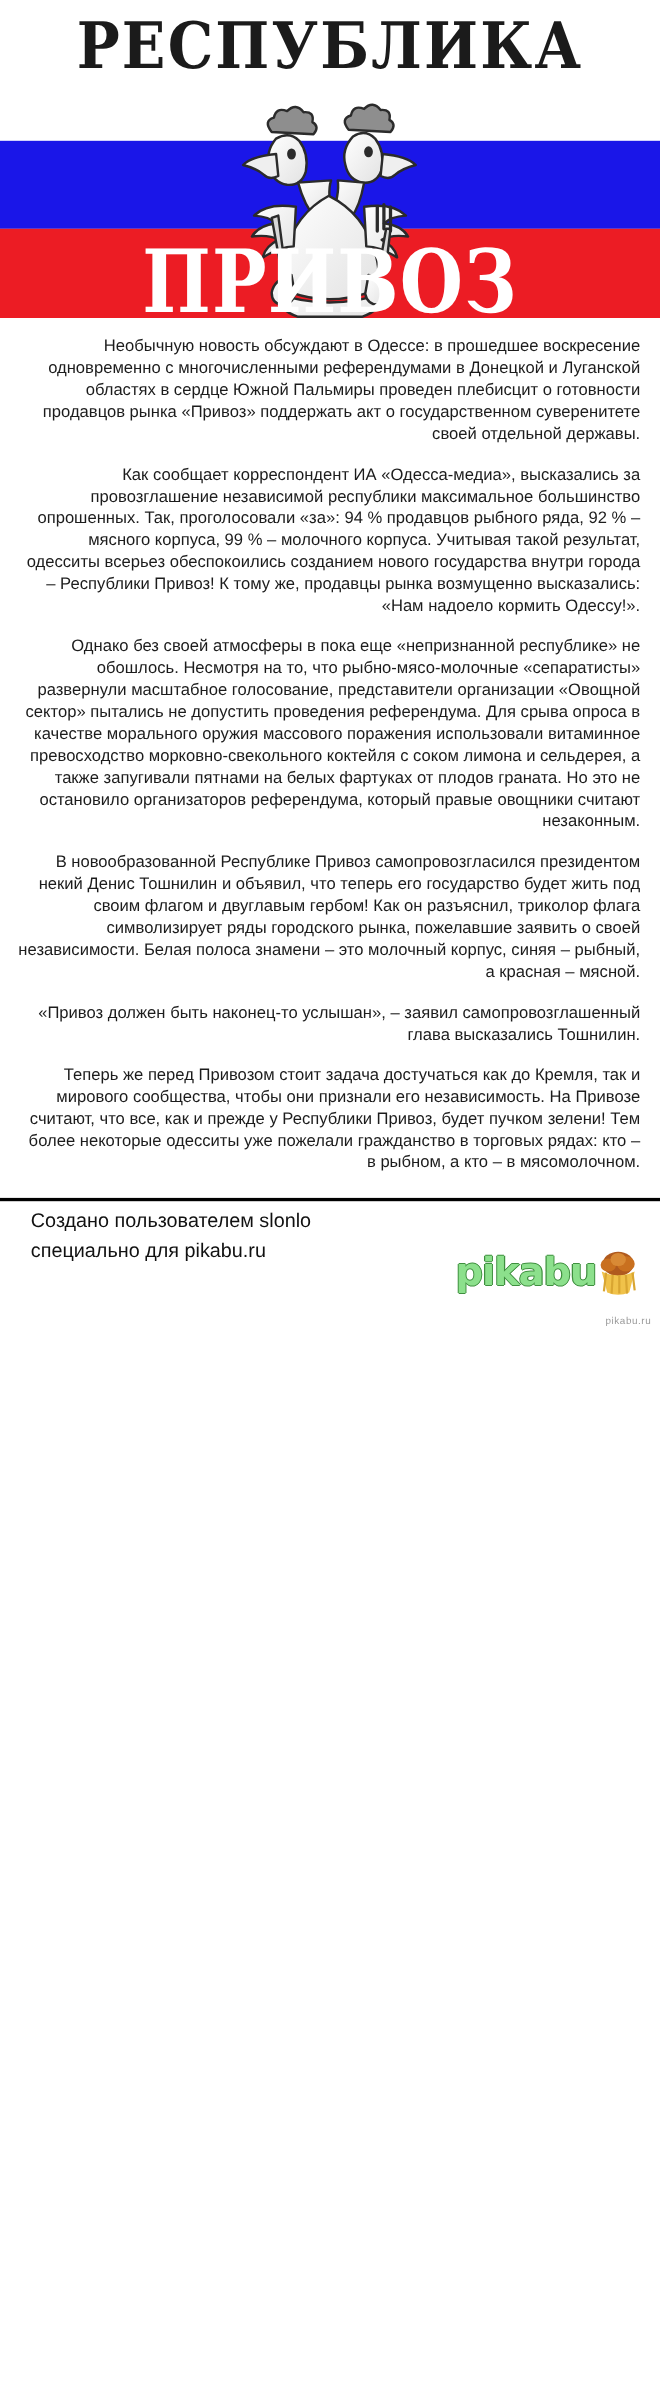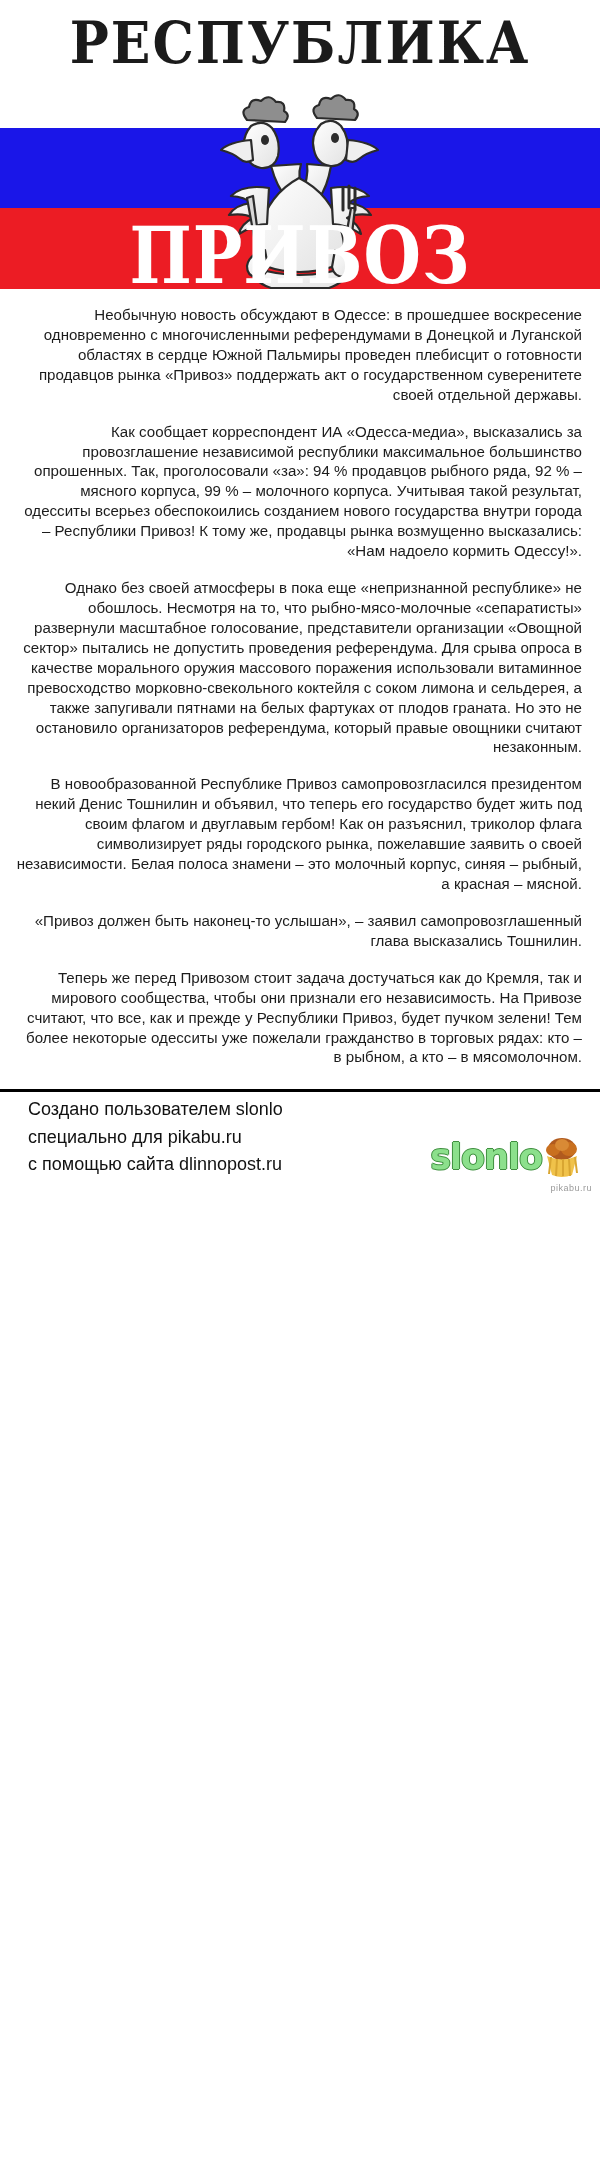--- a/index.html
+++ b/index.html
@@ -119,21 +119,21 @@
     letter-spacing: -1px;
     text-shadow:
        1px 0 0 #3f8f3f, -1px 0 0 #3f8f3f,
        0 1px 0 #3f8f3f,  0 -1px 0 #3f8f3f;
   }
   .pikabu-muffin { width: 44px; height: 42px; margin-left: -4px; }
   .pikabu-muffin svg { display: block; width: 100%; height: 100%; }
   .watermark {
     position: absolute;
     right: 8px;
-    bottom: 17px;
+    bottom: 4px;
     font-size: 9px;
     color: #9a9a9a;
     letter-spacing: .5px;
   }
 </style>
 </head>
 <body>
 
 <div class="banner">
   <div class="flag-stripe flag-white"></div>
@@ -199,24 +199,23 @@
   <p>В новообразованной Республике Привоз самопровозгласился президентом некий Денис Тошнилин и объявил, что теперь его государство будет жить под своим флагом и двуглавым гербом! Как он разъяснил, триколор флага символизирует ряды городского рынка, пожелавшие заявить о своей независимости. Белая полоса знамени – это молочный корпус, синяя – рыбный, а красная – мясной.</p>
   <p>«Привоз должен быть наконец-то услышан», – заявил самопровозглашенный глава высказались Тошнилин.</p>
   <p>Теперь же перед Привозом стоит задача достучаться как до Кремля, так и мирового сообщества, чтобы они признали его независимость. На Привозе считают, что все, как и прежде у Республики Привоз, будет пучком зелени! Тем более некоторые одесситы уже пожелали гражданство в торговых рядах: кто – в рыбном, а кто – в мясомолочном.</p>
 </div>
 
 <hr class="divider">
 
 <div class="footer">
   <div class="footer-line">Создано пользователем slonlo</div>
   <div class="footer-line">специально для pikabu.ru</div>
-  <div class="footer-line">с помощью сайта dlinnopost.ru</div>
 
   <div class="pikabu-logo">
-    <span class="pikabu-word">slonlo</span>
+    <span class="pikabu-word">pikabu</span>
     <span class="pikabu-muffin">
       <svg viewBox="0 0 44 42" xmlns="http://www.w3.org/2000/svg">
         <ellipse cx="22" cy="13" rx="14" ry="11" fill="#b05a1e"></ellipse>
         <ellipse cx="13" cy="14" rx="7" ry="6" fill="#c9701f"></ellipse>
         <ellipse cx="29" cy="13" rx="8" ry="7" fill="#c9701f"></ellipse>
         <ellipse cx="22" cy="9" rx="7" ry="6" fill="#d98a35"></ellipse>
         <path d="M7 20 q15 7 30 0 l-5 19 q-10 4 -20 0 z" fill="#f0c24a"></path>
         <path d="M11 21 l-2 17 M17 23 l-1 17 M23 23 l0 17 M29 23 l1 17 M35 21 l2 16" stroke="#d9a632" stroke-width="2" fill="none"></path>
       </svg>
     </span>

